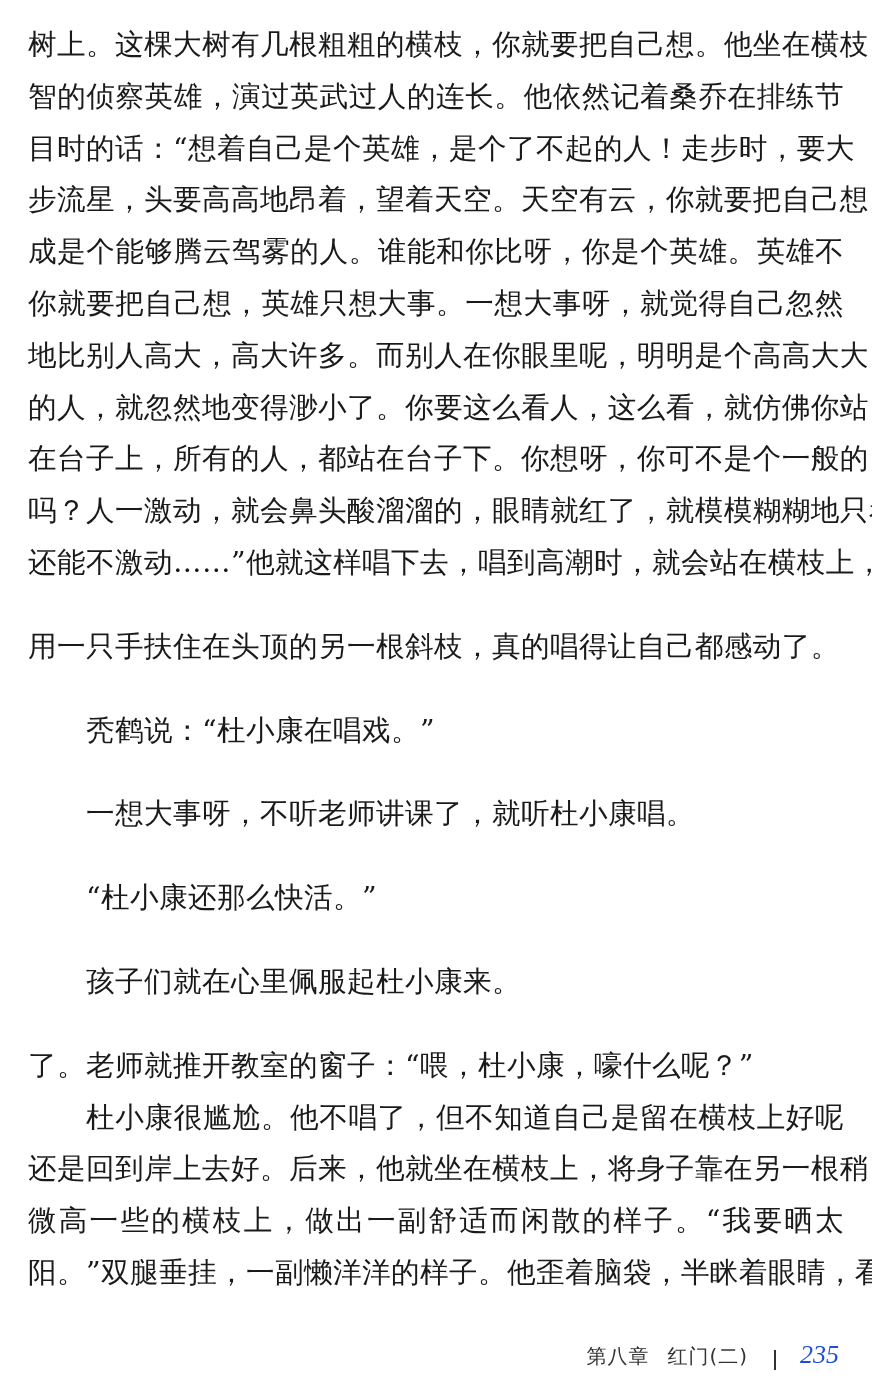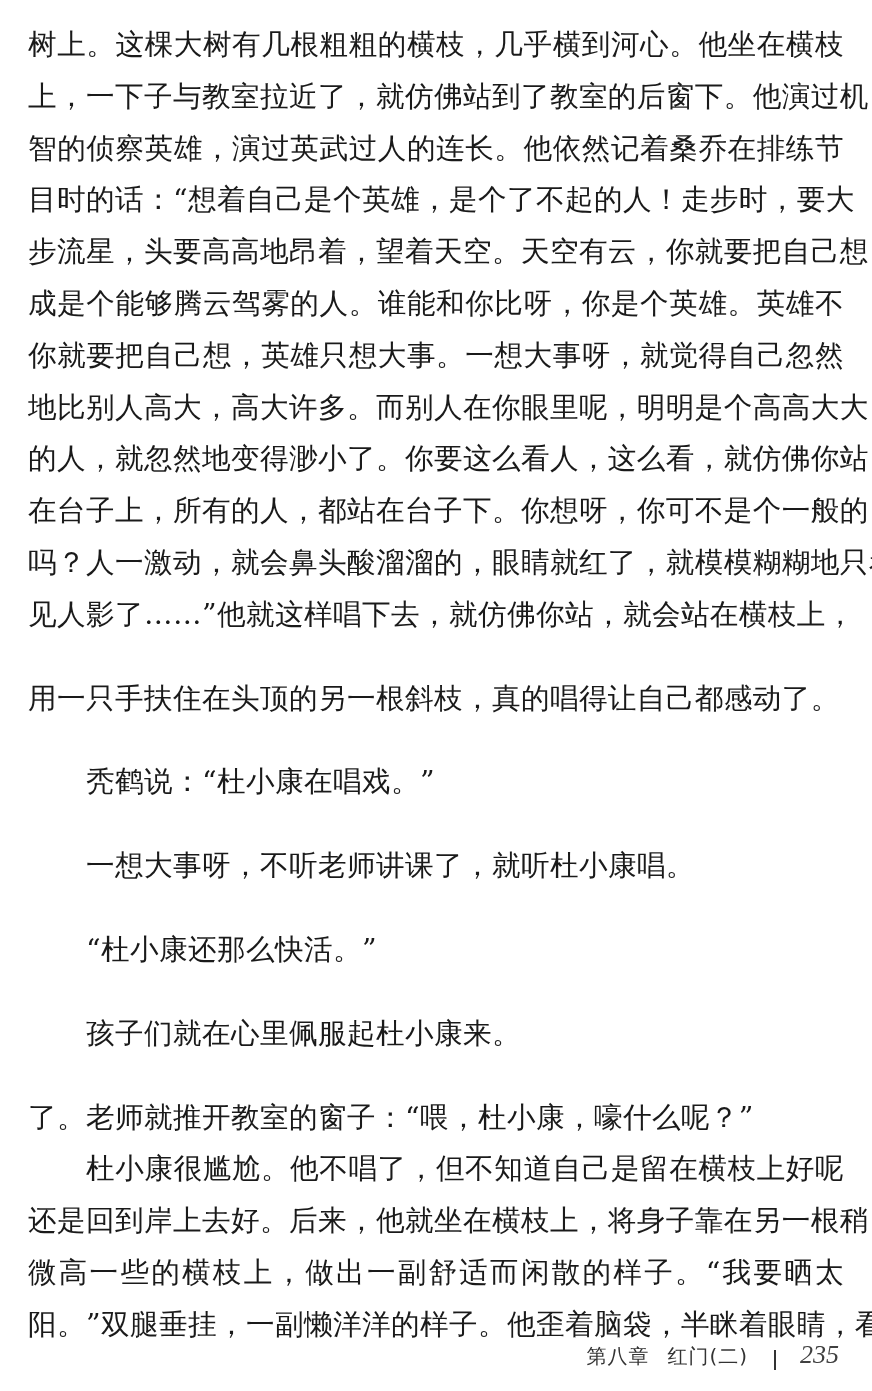--- a/index.html
+++ b/index.html
@@ -60,39 +60,38 @@
     .divider {
       width: 2px;
       height: 20px;
       background: #333333;
       margin: 0 24px 0 26px;
     }
     .page-number {
       font-family: "Liberation Serif", "DejaVu Serif", serif;
       font-style: italic;
       font-size: 26px;
-      color: #404040;
+      color: #1d4ed8;
     }
   </style>
 </head>
 <body>
 
 <div class="page-body">
-  <div class="line">树上。这棵大树有几根粗粗的横枝，几乎横到河心。他坐在横枝</div>
-  <div class="line">上，一下子与教室拉近了，就仿佛站到了教室的后窗下。他演过机</div>
+  <div class="line">树上。这棵大树有几根粗粗的横枝，你就要把自己想。他坐在横枝</div>
   <div class="line">智的侦察英雄，演过英武过人的连长。他依然记着桑乔在排练节</div>
   <div class="line">目时的话：“想着自己是个英雄，是个了不起的人！走步时，要大</div>
   <div class="line">步流星，头要高高地昂着，望着天空。天空有云，你就要把自己想</div>
   <div class="line">成是个能够腾云驾雾的人。谁能和你比呀，你是个英雄。英雄不</div>
   <div class="line">你就要把自己想，英雄只想大事。一想大事呀，就觉得自己忽然</div>
   <div class="line">地比别人高大，高大许多。而别人在你眼里呢，明明是个高高大大</div>
   <div class="line">的人，就忽然地变得渺小了。你要这么看人，这么看，就仿佛你站</div>
   <div class="line">在台子上，所有的人，都站在台子下。你想呀，你可不是个一般的</div>
   <div class="line">吗？人一激动，就会鼻头酸溜溜的，眼睛就红了，就模模糊糊地只看</div>
-  <div class="line">见人影了……”他就这样唱下去，就仿佛你站，就会站在横枝上，</div>
+  <div class="line">还能不激动……”他就这样唱下去，唱到高潮时，就会站在横枝上，</div>
   <div class="line last">用一只手扶住在头顶的另一根斜枝，真的唱得让自己都感动了。</div>
   <div class="line indent last">秃鹤说：“杜小康在唱戏。”</div>
   <div class="line indent last">一想大事呀，不听老师讲课了，就听杜小康唱。</div>
   <div class="line indent last">“杜小康还那么快活。”</div>
   <div class="line indent last">孩子们就在心里佩服起杜小康来。</div>
   <div class="line last">了。老师就推开教室的窗子：“喂，杜小康，嚎什么呢？”</div>
   <div class="line indent">杜小康很尴尬。他不唱了，但不知道自己是留在横枝上好呢</div>
   <div class="line">还是回到岸上去好。后来，他就坐在横枝上，将身子靠在另一根稍</div>
   <div class="line">微高一些的横枝上，做出一副舒适而闲散的样子。“我要晒太</div>
   <div class="line">阳。”双腿垂挂，一副懒洋洋的样子。他歪着脑袋，半眯着眼睛，看</div>

